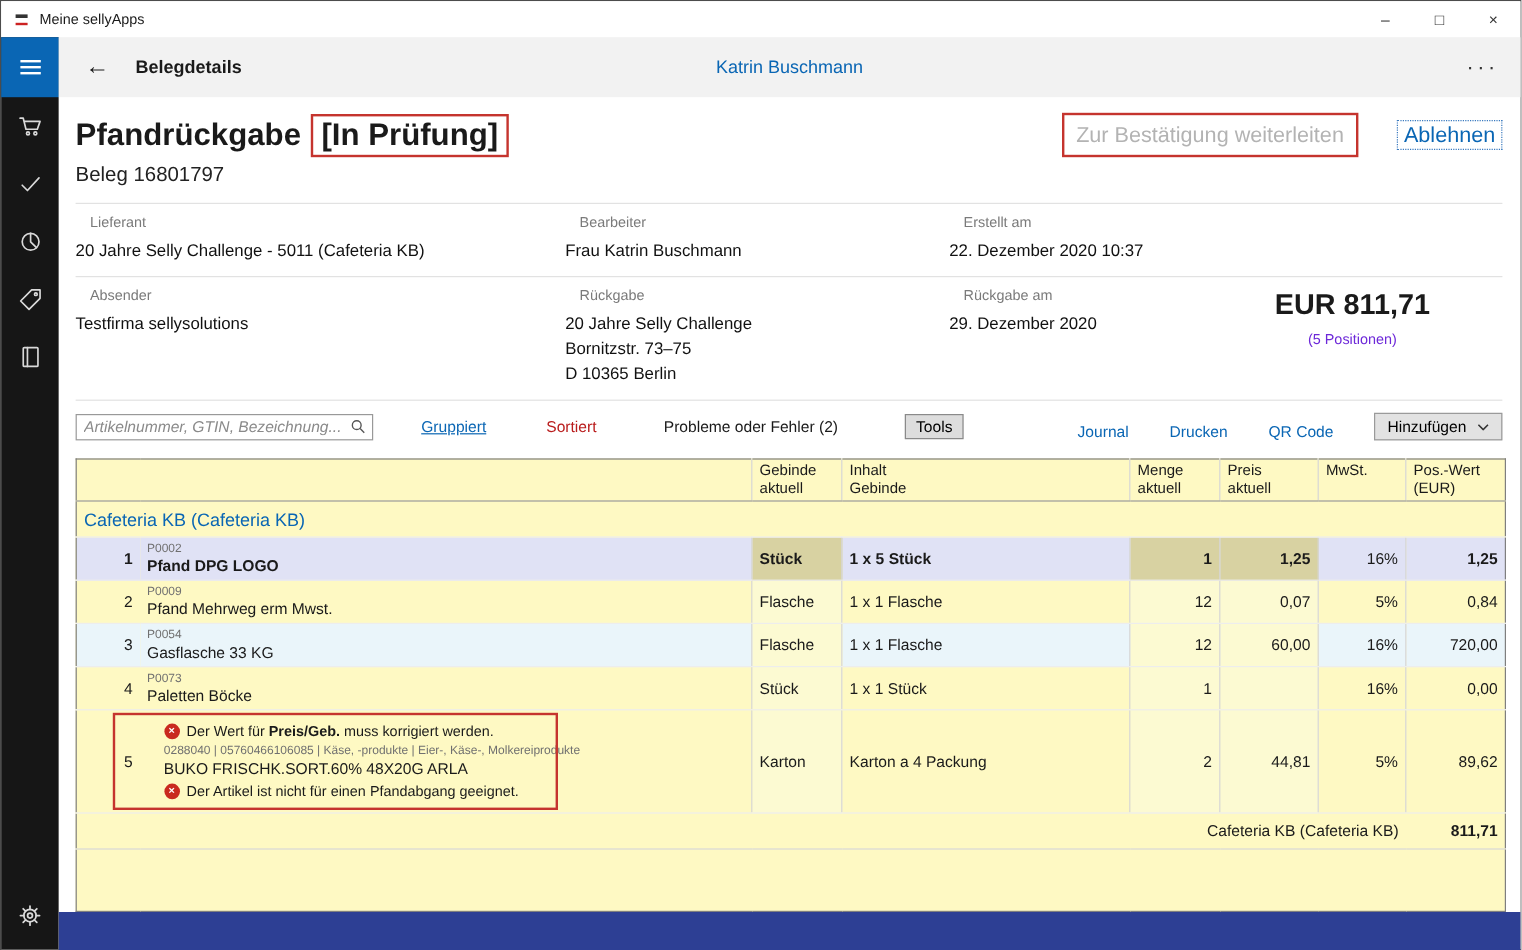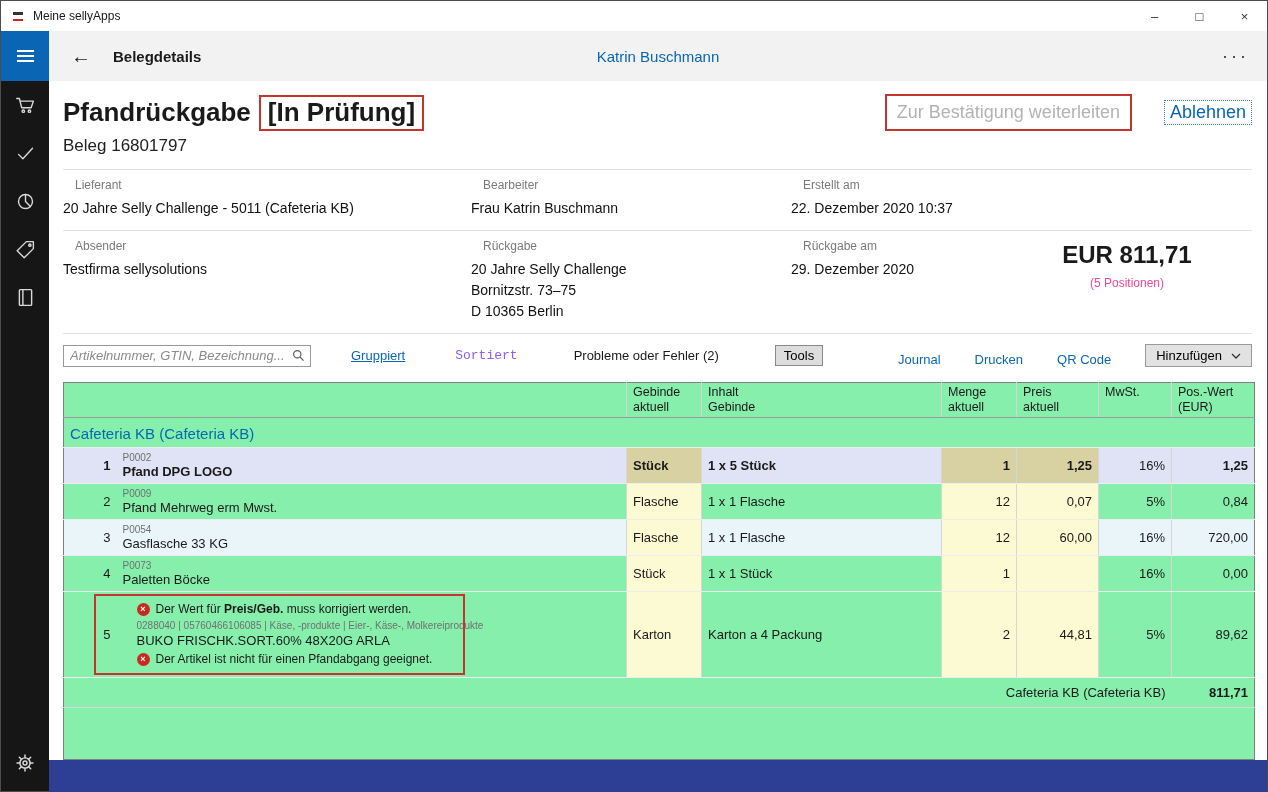--- a/index.html
+++ b/index.html
@@ -46,37 +46,37 @@
   .reject { font-size: 18px; color: #0a66b4; border: 1px dotted #3a7abf; padding: 1px 5px; }
   .beleg { font-size: 17px; margin-top: 5px; color: #222; }
 
   .info-grid { margin-top: 13px; }
   .igrid-row { display: grid; grid-template-columns: 408px 320px 1fr 250px; border-top: 1px solid #e2e2e2; padding: 8px 0 11px 0; }
   .igrid-row.last { border-bottom: 1px solid #e2e2e2; }
   .flabel { font-size: 12px; color: #7a7a7a; margin-left: 12px; }
   .fvalue { font-size: 14px; margin-top: 6px; line-height: 21px; color: #111; }
   .total-cell { text-align: center; }
   .total { font-size: 24px; font-weight: bold; margin-top: 2px; }
-  .positions { font-size: 12px; color: #ec4899; margin-top: 7px; }
+  .positions { font-size: 12px; color: #6d28d9; margin-top: 7px; }
 
   
   .toolbar { margin-top: 10px; display: flex; align-items: center; font-size: 13px; }
   .search-box { width: 248px; height: 22px; border: 1px solid #999; display: flex; align-items: center; padding: 0 5px 0 6px; background: #fff; }
   .search-input { border: none; outline: none; flex: 1; min-width: 0; font-size: 13px; background: transparent; font-family: inherit; color: #333; }
   .search-input::placeholder { font-style: italic; color: #8a8a8a; }
   .link { color: #0a66b4; cursor: default; }
   .gruppiert { margin-left: 40px; text-decoration: underline; }
-  .sortiert { margin-left: 50px; color: #8b5cf6; font-family: Liberation Mono, monospace; }
+  .sortiert { margin-left: 50px; color: #b91c1c; }
   .probleme { margin-left: 56px; color: #1a1a1a; }
   .tools-btn { margin-left: 56px; background: #ddd; border: 1px solid #8a8a8a; font-size: 13px; font-family: inherit; padding: 2px 8px; }
   .right-links { margin-left: auto; display: flex; align-items: flex-end; gap: 34px; }
   .add-btn { background: #e2e2e2; border: 1px solid #9a9a9a; padding: 3px 10px; font-size: 13px; font-family: inherit; display: flex; align-items: center; gap: 9px; }
 
   
-  .grid-table { margin-top: 15px; border-collapse: collapse; table-layout: fixed; width: 1191px; border: 1px solid #7f7f7f; background: #86efac; }
+  .grid-table { margin-top: 15px; border-collapse: collapse; table-layout: fixed; width: 1191px; border: 1px solid #7f7f7f; background: #fef9c3; }
   .grid-table thead tr { height: 33px; }
   .grid-table th { font-weight: normal; font-size: 12.5px; text-align: left; padding: 2px 6px; border-bottom: 1px solid #9b9b9b; vertical-align: top; line-height: 15px; }
   .sep { border-left: 1px solid #d6d6d6; }
   .group-row td { color: #0a66b4; font-size: 15px; padding: 7px 6px 5px 6px; border-bottom: 1px solid #ededed; }
   tr.item { height: 36px; }
   tr.item td { border-bottom: 1px solid #ededed; font-size: 13px; padding: 2px 6px; vertical-align: middle; }
   td.num { text-align: right; padding-right: 9px; }
   .code { font-size: 10px; color: #707070; line-height: 12px; }
   .name { font-size: 13px; line-height: 16px; }
   td.r { text-align: right; }

